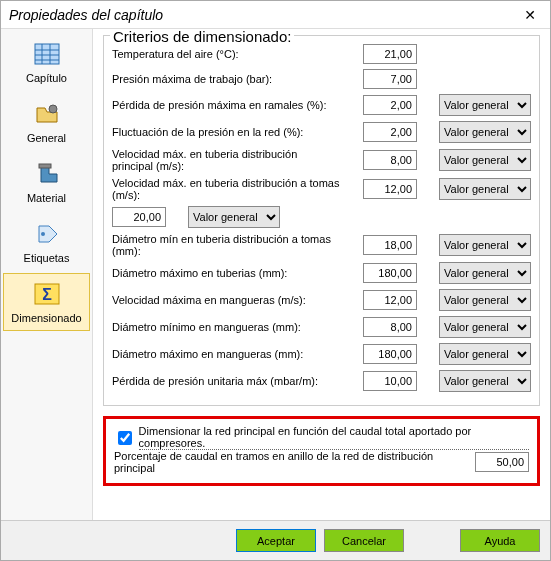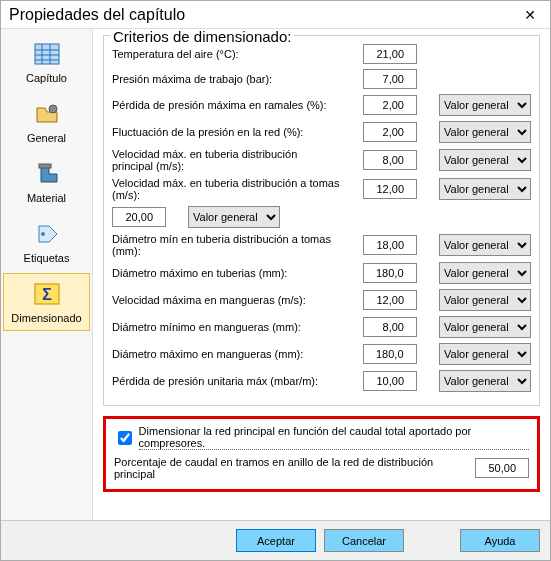--- a/index.html
+++ b/index.html
@@ -16,21 +16,21 @@
     border: 1px solid #aaa;
     display: flex; flex-direction: column;
   }
   .titlebar {
     height: 28px;
     display: flex; align-items: center;
     padding: 0 0 0 8px;
     background: #fff;
     border-bottom: 1px solid #ddd;
   }
-  .titlebar .title { flex: 1; font-size: 16px; }
+  .titlebar .title { flex: 1; font-size: 14px; font-style: italic; }
   .titlebar .closebtn {
     width: 40px; height: 28px;
     display: flex; align-items: center; justify-content: center;
     font-size: 14px; cursor: default;
   }
   .body {
     flex: 1; display: flex;
     overflow: hidden;
   }
   .sidebar {
@@ -80,40 +80,39 @@
     display: flex; align-items: center;
     margin-bottom: 5px;
     gap: 22px;
   }
   .row .label { flex: 1; min-width: 0; font-size: 11px; }
   .numinput {
     width: 54px;
     height: 20px;
     border: 1px solid #888;
     text-align: right;
-    padding: 0 12px;
+    padding: 0 4px;
     font-size: 11px;
     font-family: inherit;
   }
   .select {
     width: 92px;
     height: 22px;
     border: 1px solid #888;
     background: #e6e6e6;
     font-size: 11px;
     font-family: inherit;
   }
   .redbox {
     border: 3px solid #e10000;
     padding: 6px 8px 4px 8px;
     margin: 4px 0 6px 0;
   }
   .checkrow {
     display: flex; align-items: center; gap: 4px;
-    margin-bottom: 6px;
   }
   .checkrow input[type=checkbox] { width: 14px; height: 14px; }
   .checkrow .cblabel { border-bottom: 1px dotted #666; }
   .gasrow {
     display: flex; align-items: center; gap: 8px;
   }
   .gas-select {
     width: 190px; height: 22px;
     border: 1px solid #888;
     background: #fff;
@@ -124,21 +123,21 @@
     border-top: 1px solid #ccc;
     height: 40px;
     display: flex; align-items: center;
     justify-content: flex-end;
     padding: 0 10px; gap: 8px;
     background: #f0f0f0;
   }
   .btn {
     min-width: 80px; height: 23px;
     border: 1px solid #888;
-    background: #7dd3fc;
+    background: #84cc16;
     font-size: 11px;
     font-family: inherit;
     cursor: default;
   }
   .btn.primary { border: 1px solid #0078d7; }
   .spacer { flex: 1; }
 </style>
 </head>
 <body>
 

